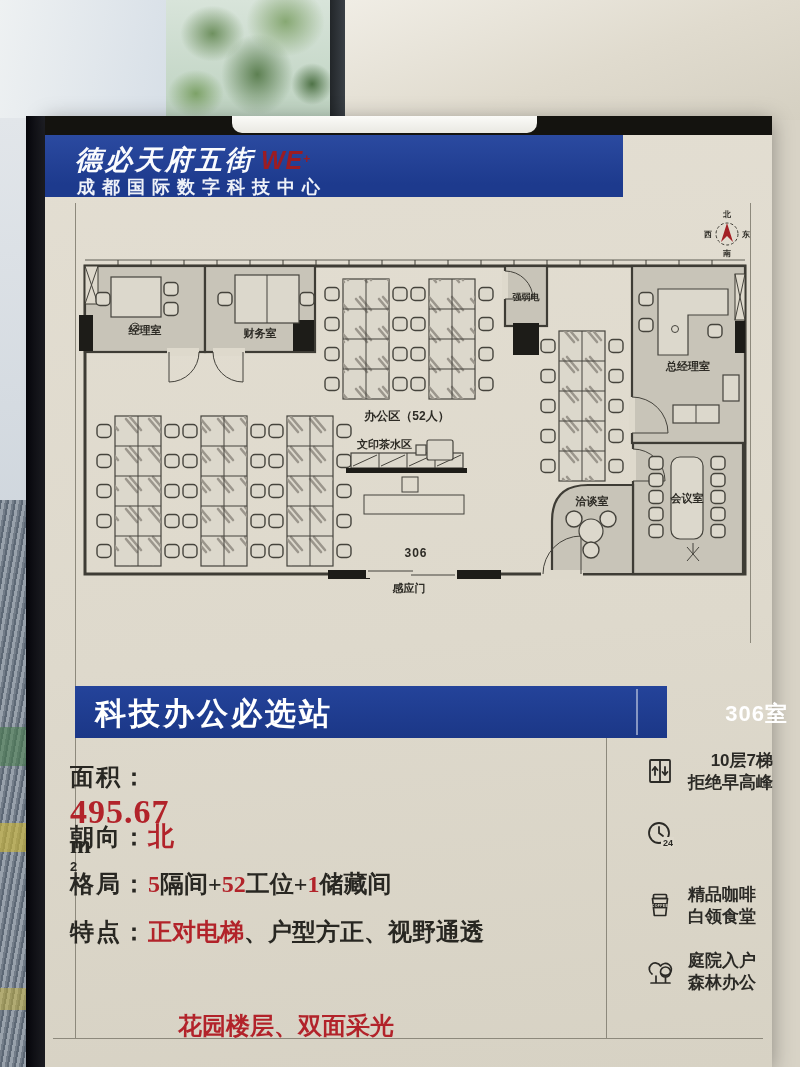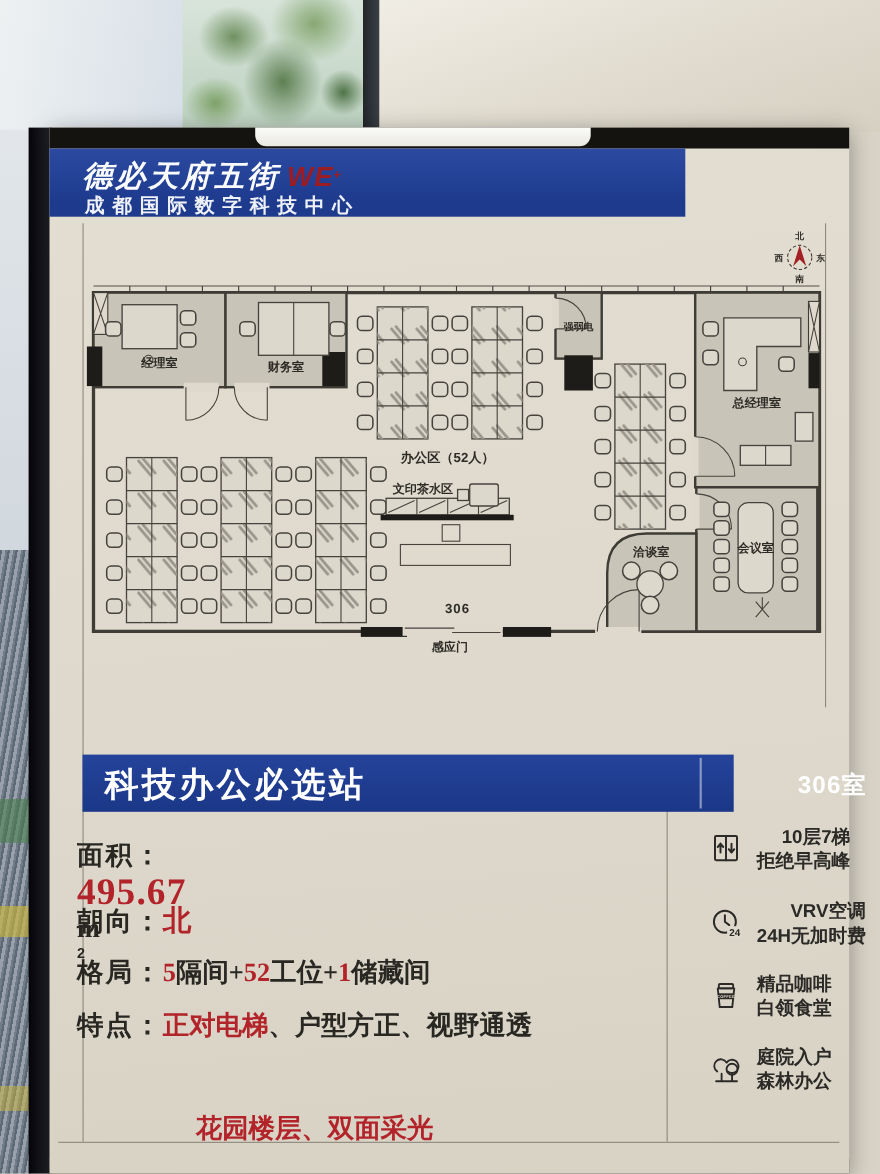--- a/index.html
+++ b/index.html
@@ -379,24 +379,20 @@
 
   <div class="abs amen" style="top:702px;">
     <svg class="amen-ic" width="34" height="34" viewBox="0 0 34 34">
       <g stroke="#2b2a26" stroke-width="1.8" fill="none" stroke-linecap="round">
         <circle cx="16" cy="15" r="10"></circle>
         <path d="M16 9 V15 L20 18"></path>
       </g>
       <rect x="18" y="19" width="13" height="11" fill="#ded9cc"></rect>
       <text x="25" y="28" font-size="9" font-weight="bold" text-anchor="middle" fill="#2b2a26" font-family="Liberation Sans, sans-serif">24</text>
     </svg>
-    <div class="amen-tx">
-      <div>VRV空调</div>
-      <div>24H无加时费</div>
-    </div>
   </div>
 
   <div class="abs amen" style="top:834px;">
     <svg class="amen-ic" width="34" height="34" viewBox="0 0 34 34">
       <g stroke="#2b2a26" stroke-width="1.7" fill="none" stroke-linecap="round" stroke-linejoin="round">
         <path d="M9 19 a6 6 0 1 1 8.5 -8 a6 6 0 1 1 1 8"></path>
         <circle cx="22.5" cy="17" r="5"></circle>
         <path d="M13 21 V28 M22.5 22 V28 M8 28 h19"></path>
       </g>
     </svg>

